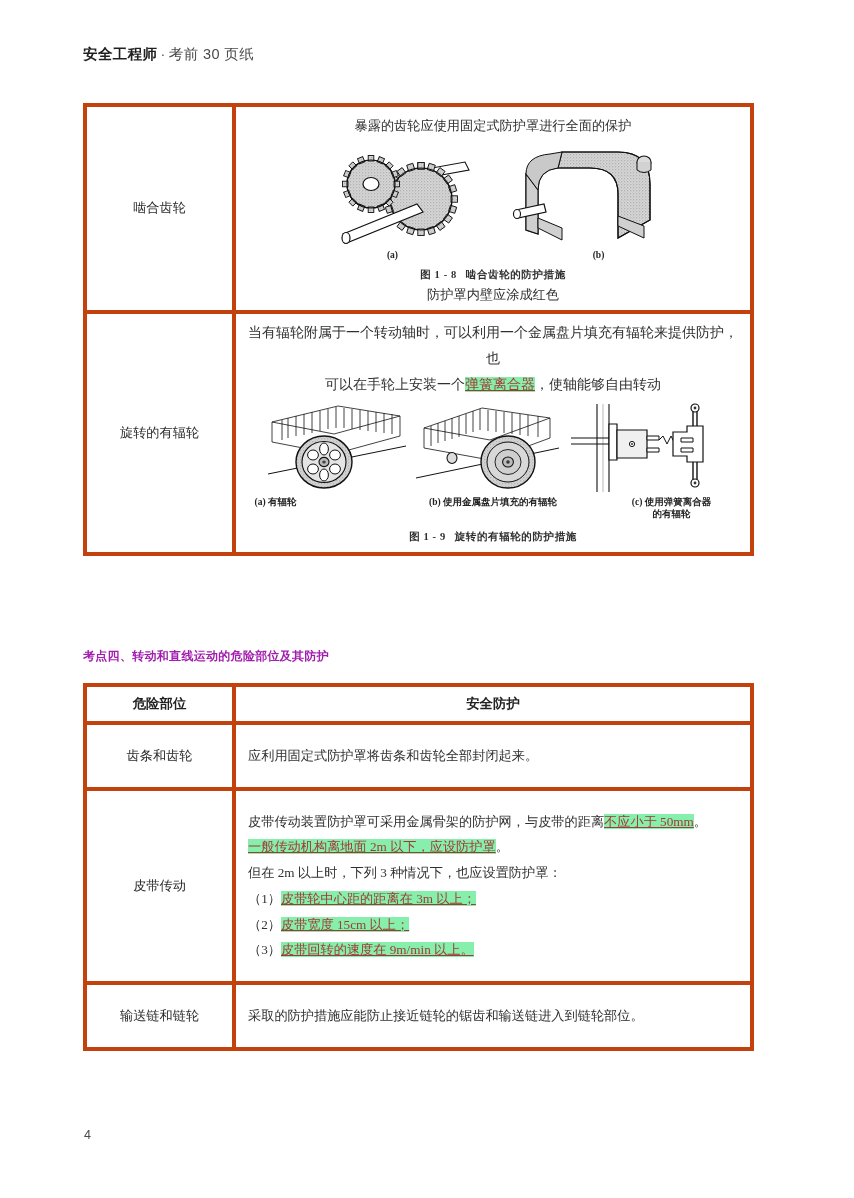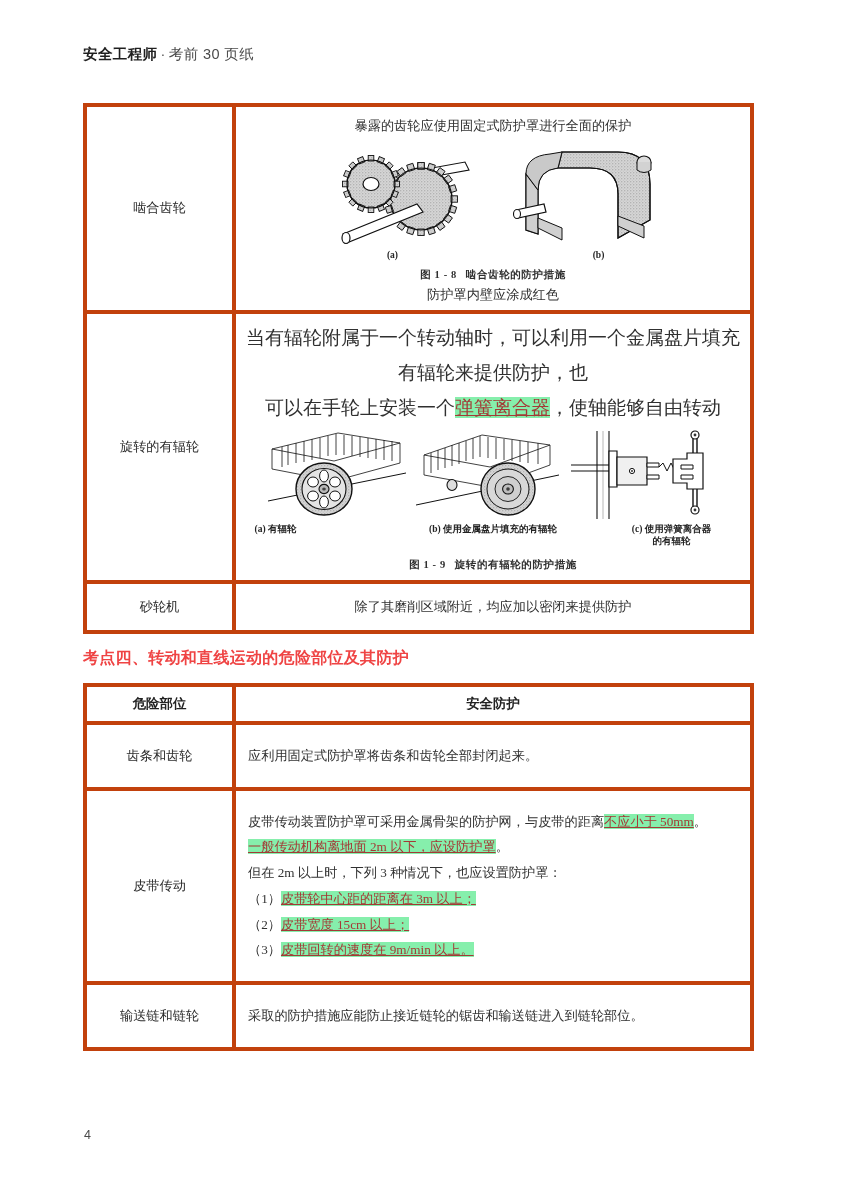--- a/index.html
+++ b/index.html
@@ -96,43 +96,43 @@
     font-weight: bold;
     color: #232323;
     margin-top: 3px;
   }
   .sub-caps span { display: inline-block; line-height: 1.25; }
   .sub-cap-c { text-align: center; }
 
   .lead-line {
     text-align: center;
     line-height: 1.85;
-    font-size: 19px;
+    font-size: 14px;
   }
   .post-line {
     text-align: center;
     font-size: 13.2px;
     margin-top: 2px;
   }
 
   
   .hl {
     background: #86efac;
     color: #a33a36;
     text-decoration: underline;
   }
 
   
   .section-heading {
     position: absolute;
     left: 83px;
     top: 648px;
-    font-size: 16px;
+    font-size: 12px;
     font-weight: bold;
-    color: #ef4444;
+    color: #a21caf;
     font-family: "Liberation Sans", "DejaVu Sans", sans-serif;
     letter-spacing: 0.3px;
     white-space: nowrap;
   }
 
   
   #table-hazards {
     left: 83px;
     top: 683px;
     width: 671px;
@@ -397,24 +397,20 @@
                 <span>的有辐轮</span>
               </span>
             </div>
             <div class="fig-caption" style="margin-top:10px;">
               <span class="fc-num">图 1 - 9</span><span>旋转的有辐轮的防护措施</span>
             </div>
           </div>
         </td>
       </tr>
 
-      <tr>
-        <td class="col-label" style="height:34px;">砂轮机</td>
-        <td class="col-body">除了其磨削区域附近，均应加以密闭来提供防护</td>
-      </tr>
 
     </tbody>
   </table>
 
   <div class="section-heading">考点四、转动和直线运动的危险部位及其防护</div>
 
   <table class="tbl" id="table-hazards">
     <thead>
       <tr>
         <th class="col-label">危险部位</th>

